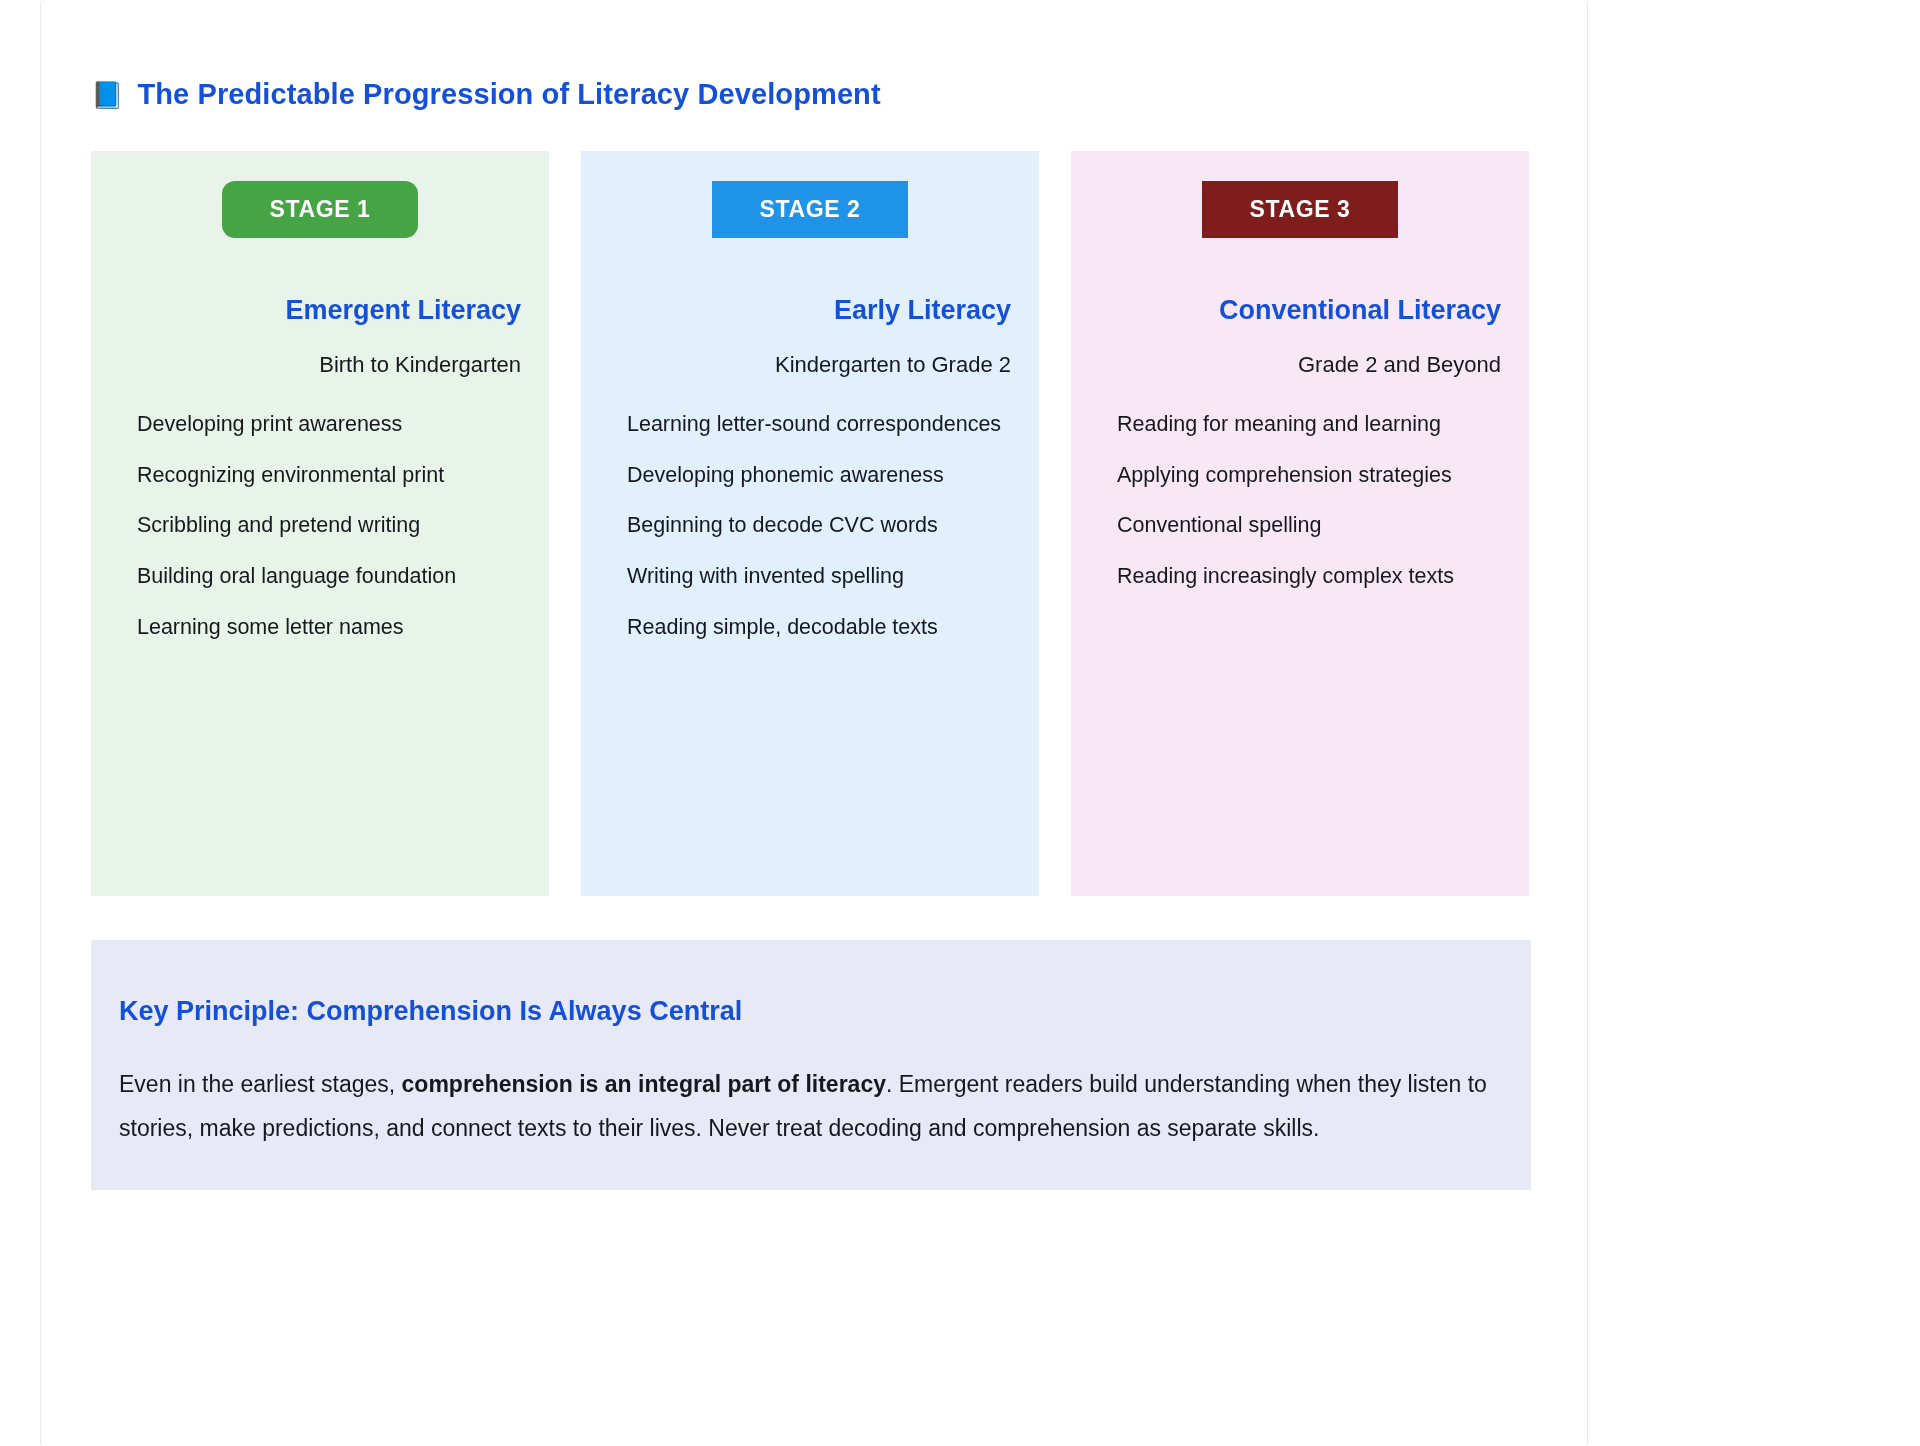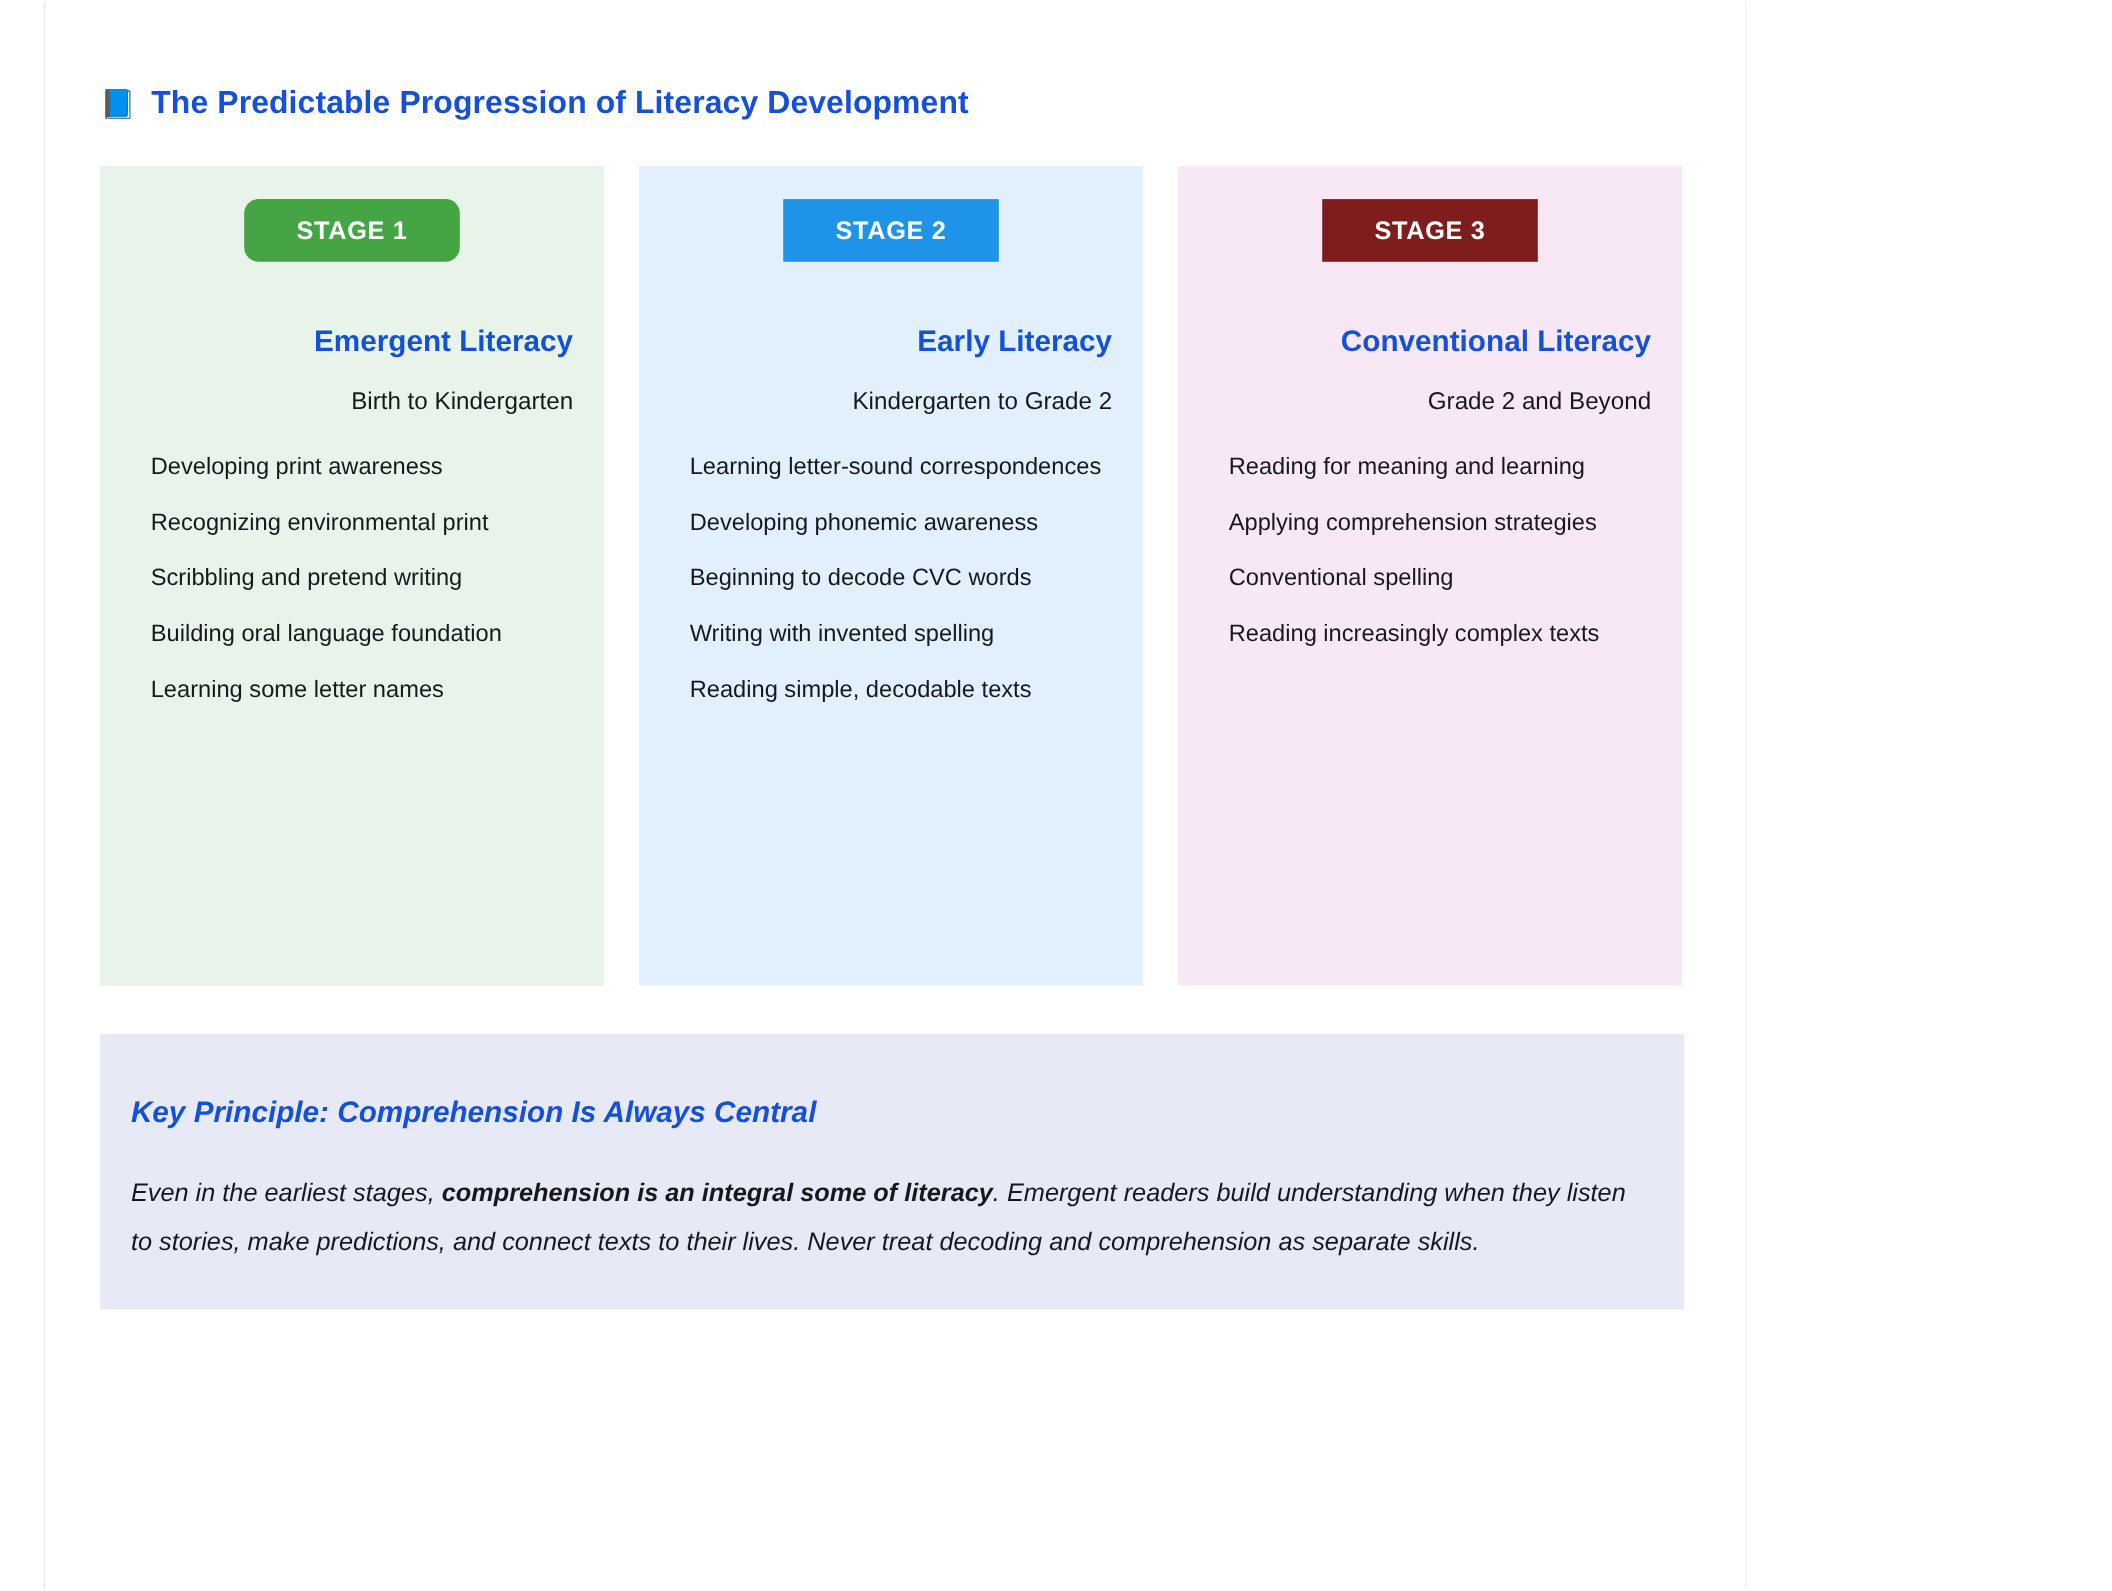--- a/index.html
+++ b/index.html
@@ -105,21 +105,20 @@
   }
 
   .key-principle {
     position: absolute;
     left: 50px;
     top: 940px;
     width: 1440px;
     background: #e7e9f7;
     padding: 56px 28px 40px 28px;
     min-height: 250px;
-    font-style: italic;
   }
   .kp-title {
     font-size: 27px;
     font-weight: bold;
     color: #1550d8;
     margin: 0;
   }
   .kp-body {
     margin: 36px 0 0 0;
     font-size: 23px;
@@ -176,17 +175,17 @@
           <li>Applying comprehension strategies</li>
           <li>Conventional spelling</li>
           <li>Reading increasingly complex texts</li>
         </ul>
       </div>
 
     </div>
 
     <div class="key-principle">
       <div class="kp-title">Key Principle: Comprehension Is Always Central</div>
-      <p class="kp-body"><span>Even in the earliest stages, </span><b>comprehension is an integral some of literacy</b><span>. Emergent readers build understanding when they listen to stories, make predictions, and connect texts to their lives. Never treat decoding and comprehension as separate skills.</span></p>
+      <p class="kp-body"><span>Even in the earliest stages, </span><b>comprehension is an integral part of literacy</b><span>. Emergent readers build understanding when they listen to stories, make predictions, and connect texts to their lives. Never treat decoding and comprehension as separate skills.</span></p>
     </div>
 
   </div>
 </div>
 
 </body></html>

